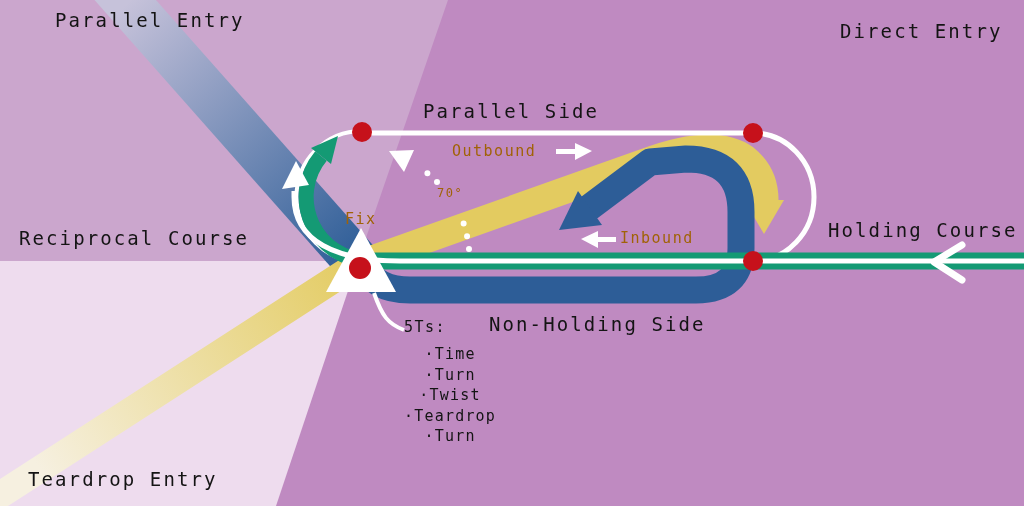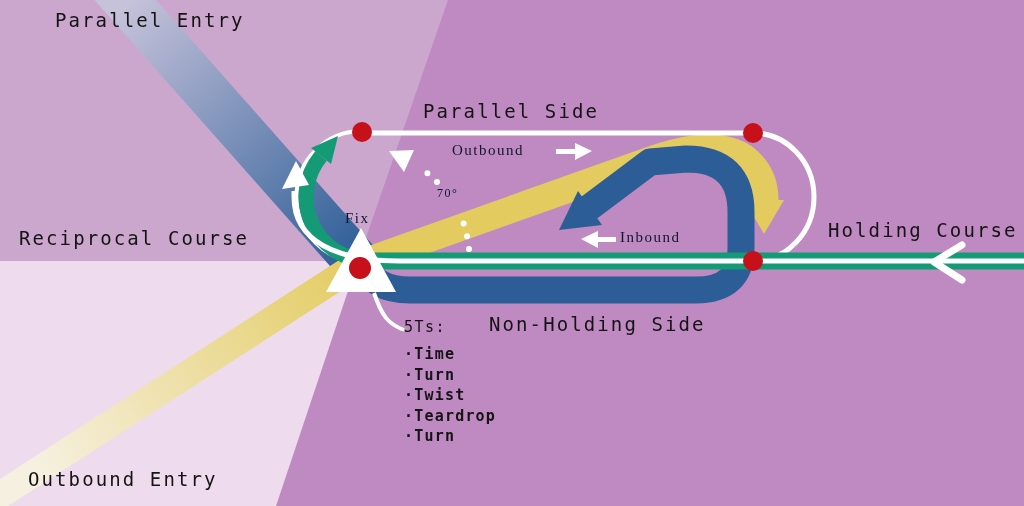--- a/index.html
+++ b/index.html
@@ -5,22 +5,22 @@
   html,body{margin:0;padding:0;background:#ffffff;}
   #stage{
     position:relative;width:1024px;height:506px;overflow:hidden;
     font-family:"DejaVu Sans Mono","Liberation Mono",monospace;
   }
   #stage svg{position:absolute;left:0;top:0;}
   .lbl{position:absolute;white-space:pre;font-weight:500;color:#141414;}
   .big{font-size:19px;letter-spacing:2.1px;}
   .small{font-size:15px;letter-spacing:1.5px;}
   .deg{font-size:12px;letter-spacing:1.5px;}
-  .white{color:#0f172a;font-family:Liberation Serif, serif;}
-  .list-row{font-size:15px;letter-spacing:1.2px;line-height:20.5px;font-weight:700;color:#141414;}
+  .white{color:#a16207;}
+  .list-row{font-size:15px;letter-spacing:1.2px;line-height:20.5px;font-weight:400;color:#141414;text-align:center;}
 </style>
 </head>
 <body>
 
 <div id="stage">
 
   <svg width="1024" height="506" viewBox="0 0 1024 506">
     <defs>
       <linearGradient id="gb" gradientUnits="userSpaceOnUse" x1="120" y1="10" x2="358" y2="262">
         <stop offset="0" stop-color="#c6c2da"></stop>
@@ -81,20 +81,21 @@
     <circle cx="753" cy="261" r="10" fill="#c6111b"></circle>
 
     <polygon points="361,228 326,292 396,292" fill="#ffffff"></polygon>
     <circle cx="360" cy="268" r="11" fill="#c6111b"></circle>
 
     <path d="M 374 293 C 382 316 388 324 404 330" stroke-width="4" fill="none" stroke="#ffffff"></path>
   </svg>
 
   <div class="lbl big" style="left:22px;top:9px;margin-left:33px;">Parallel Entry</div>
 
+  <div class="lbl big" style="left:840px;top:20px;">Direct Entry</div>
 
   <div class="lbl big" style="left:423px;top:100px;">Parallel Side</div>
 
   <div class="lbl small white" style="left:452px;top:142px;">Outbound</div>
 
   <div class="lbl deg white" style="left:437px;top:186px;">70°</div>
 
   <div class="lbl small white" style="left:345px;top:210px;">Fix</div>
 
   <div class="lbl small white" style="left:620px;top:229px;">Inbound</div>
@@ -108,15 +109,15 @@
   <div class="lbl small" style="left:404px;top:318px;">5Ts:</div>
 
   <div style="position:absolute;left:404px;top:344px;">
     <div class="list-row">·Time</div>
     <div class="list-row">·Turn</div>
     <div class="list-row">·Twist</div>
     <div class="list-row">·Teardrop</div>
     <div class="list-row">·Turn</div>
   </div>
 
-  <div class="lbl big" style="left:28px;top:468px;">Outbound Entry</div>
+  <div class="lbl big" style="left:28px;top:468px;">Teardrop Entry</div>
 
 </div>
 
 </body></html>

